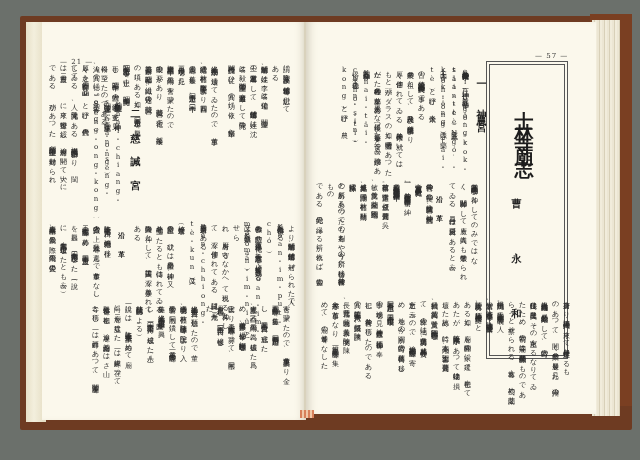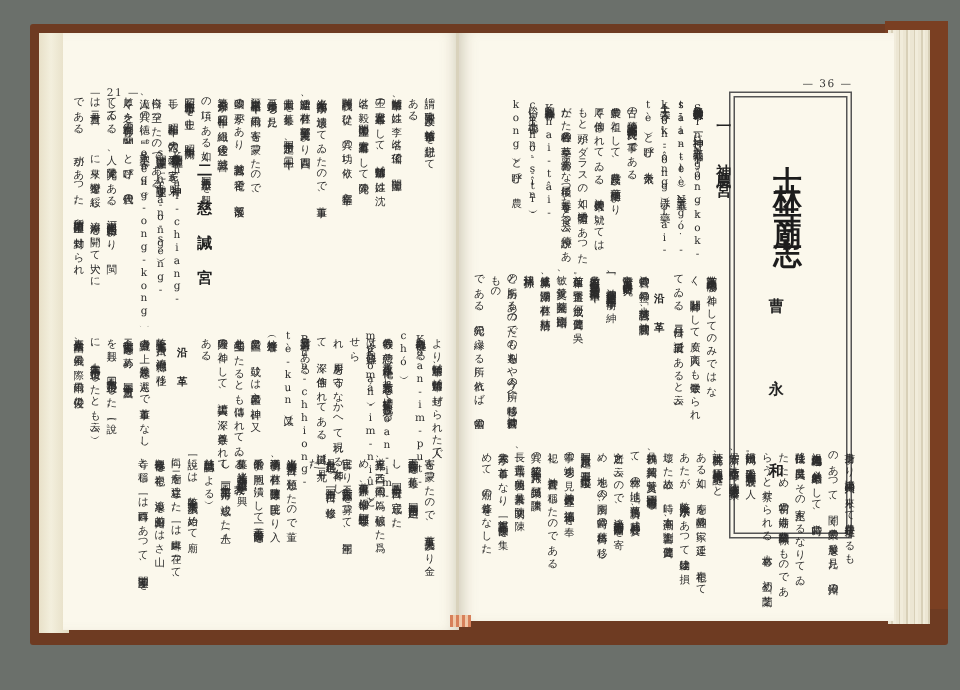--- a/index.html
+++ b/index.html
@@ -162,21 +162,21 @@
   <div class="vcol" style="left:133px;top:300px;height:100px;">林慈誠宮誌による）</div>
   <div class="vcol" style="left:122px;top:300px;height:100px;">一說には、乾隆十六年辛未歲、始めて廟</div>
   <div class="vcol" style="left:111px;top:300px;height:100px;">向に二廟を建立した。一は東畔に在つて、</div>
   <div class="vcol" style="left:100px;top:300px;height:100px;">觀音佛祖を奉祀し、漳泉を並山腳たはさ山</div>
   <div class="vcol" style="left:89px;top:300px;height:100px;">寺と稱し、一は西畔にあつて、開漳聖王を</div>
 </div>
 
 <div class="gutter"></div>
 
 <div class="page page-right"></div>
-<div class="pagenum pn-right">— 36 —</div>
+<div class="pagenum pn-right">— 57 —</div>
 
 <div class="title-box"></div>
 <div class="title-text">士林寺廟志</div>
 <div class="author">曹 永 和</div>
 
 <div class="heading" style="left:474px;top:78px;">一 神農宮</div>
 <div class="subhead" style="left:460px;top:66px;">祭 神</div>
 
 <div>
   <div class="vcol" style="left:448px;top:66px;height:110px;">神農大帝（Sin-lông-tāi-tè）</div>

